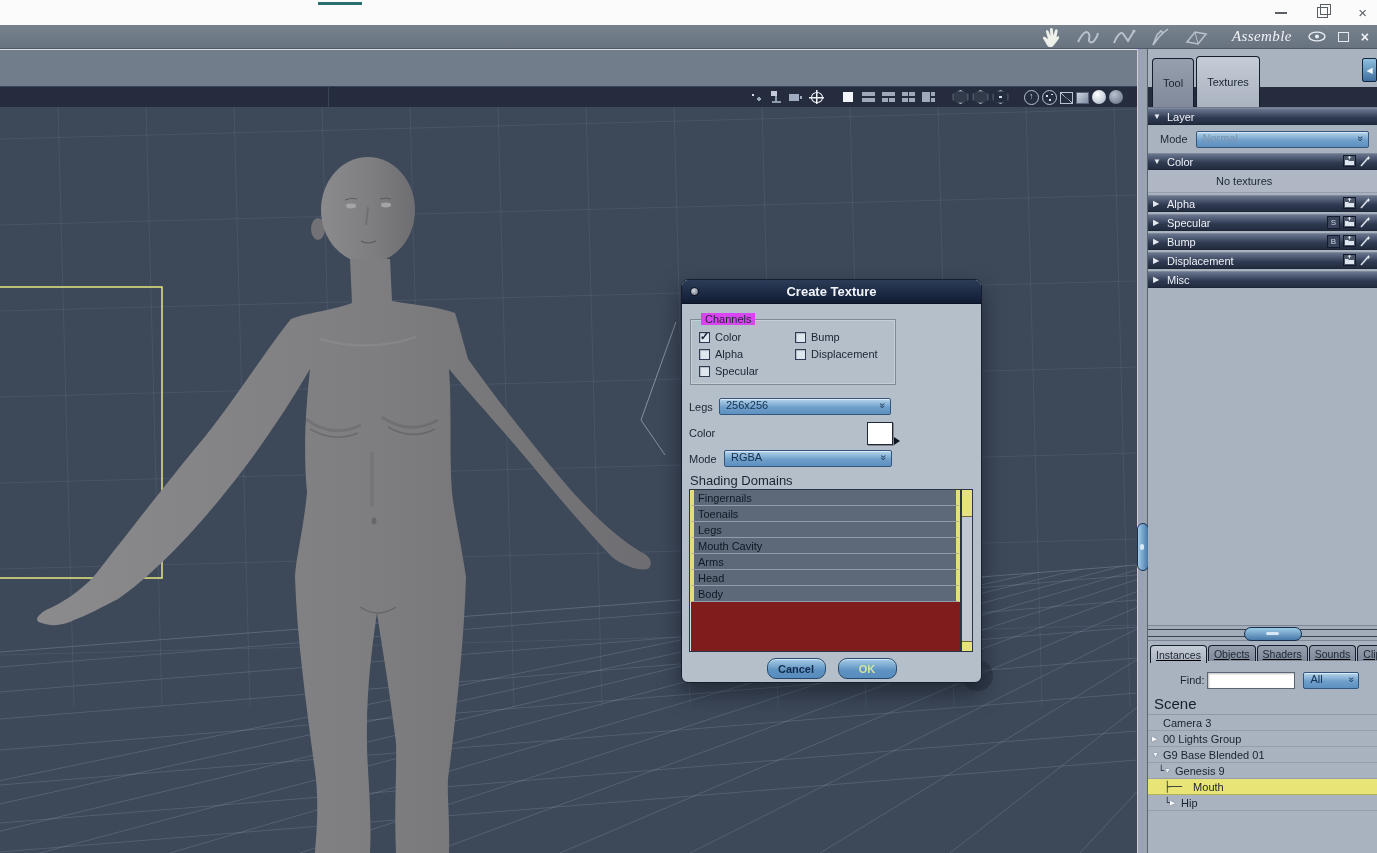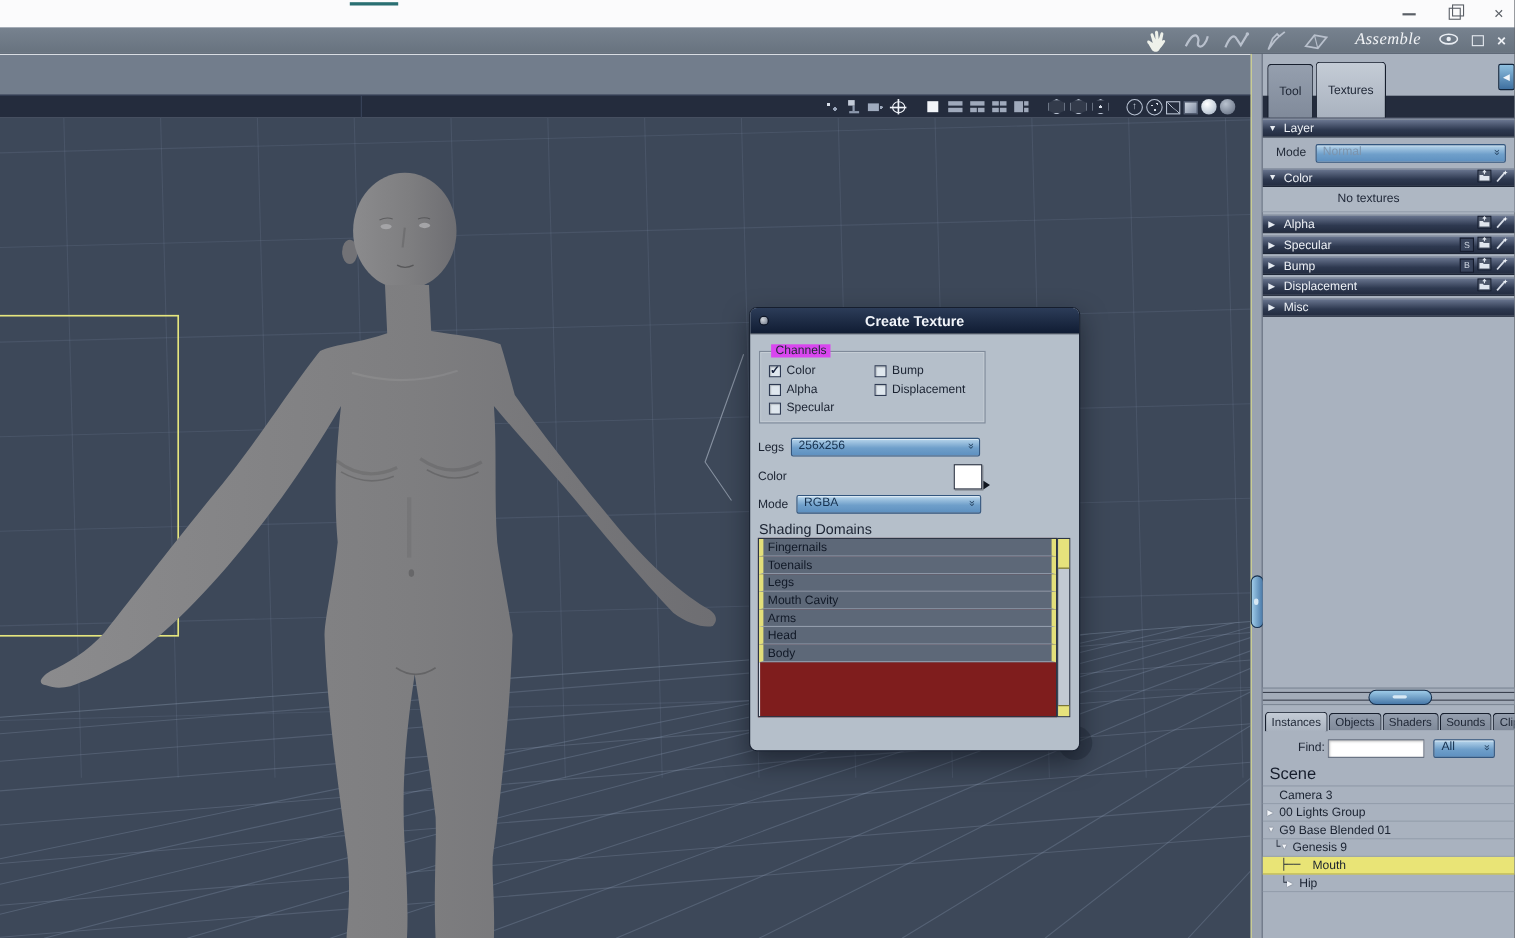--- a/index.html
+++ b/index.html
@@ -130,21 +130,21 @@
         padding-left:68px;background:#aeb7c3;border-bottom:1px solid #959ead;}
   .coll-sec{margin-top:2px;}
   .rp-fill{height:337px;}
   .h-splitter{height:16px;position:relative;background:#a3acb9;
         border-top:1px solid #7d8795;border-bottom:1px solid #7d8795;box-sizing:border-box;}
   .h-splitter::before,.h-splitter::after{content:"";position:absolute;left:0;right:0;height:1px;background:#39404e;}
   .h-splitter::before{top:3px;} .h-splitter::after{bottom:3px;}
   .pill-h{position:absolute;left:96px;top:1px;width:56px;height:12px;border-radius:7px;z-index:1;
         background:linear-gradient(#9ecbe8,#4878a8);border:1px solid #16304e;}
   .pill-h::after{content:"";position:absolute;left:21px;top:4px;width:13px;height:3px;background:#d7e8f4;border-radius:2px;}
-  .sc-tabs{height:22px;display:flex;align-items:center;padding:4px 12px 0 2px;gap:1px;}
+  .sc-tabs{height:22px;display:flex;align-items:flex-start;padding:4px 12px 0 2px;gap:1px;text-decoration:underline;}
   .stab{height:15px;padding:0 5px;font-size:10.5px;color:#1d2534;border:1px solid #161e2d;border-bottom:none;
         border-radius:4px 4px 0 0;display:flex;align-items:center;background:linear-gradient(#959fae,#7f8999);white-space:nowrap;}
   .stab.active{background:linear-gradient(#c4ccd6,#a9b2bf);height:17px;}
   .find-row{height:26px;display:flex;align-items:center;font-size:11px;color:#1d2534;padding-left:32px;}
   .find-input{width:88px;height:17px;background:#fff;border:1px solid #5a6577;margin-left:3px;
         box-shadow:inset 1px 1px 2px rgba(0,0,0,.25);font-size:11px;padding:0 3px;box-sizing:border-box;
         font-family:"Liberation Sans",sans-serif;}
   .all-dd{width:56px;margin-left:8px;flex:none;}
   .scene-header{font-size:15px;color:#161d2c;padding:2px 0 2px 6px;border-bottom:1px solid #8f99a7;}
   .trow{height:16px;display:flex;align-items:center;font-size:11px;color:#1a2230;
@@ -622,14 +622,18 @@
         <div class="sdrow">Mouth Cavity</div>
         <div class="sdrow">Arms</div>
         <div class="sdrow">Head</div>
         <div class="sdrow">Body</div>
       </div>
     <div class="sd-scroll">
       <div class="sd-thumb-top"></div>
       <div class="sd-thumb-bot"></div>
     </div>
 
+    <div class="dbtns">
+      <div class="dbtn">Cancel</div>
+      <div class="dbtn ok">OK</div>
+    </div>
   </div>
 </div>
 
 </body></html>

